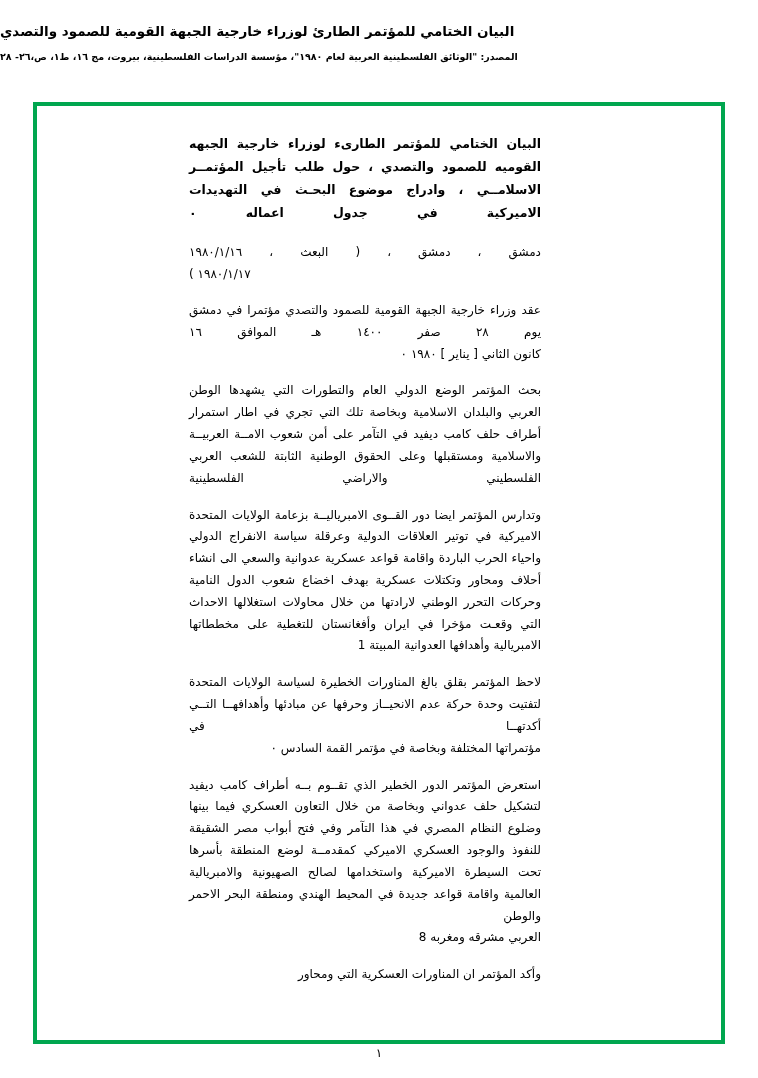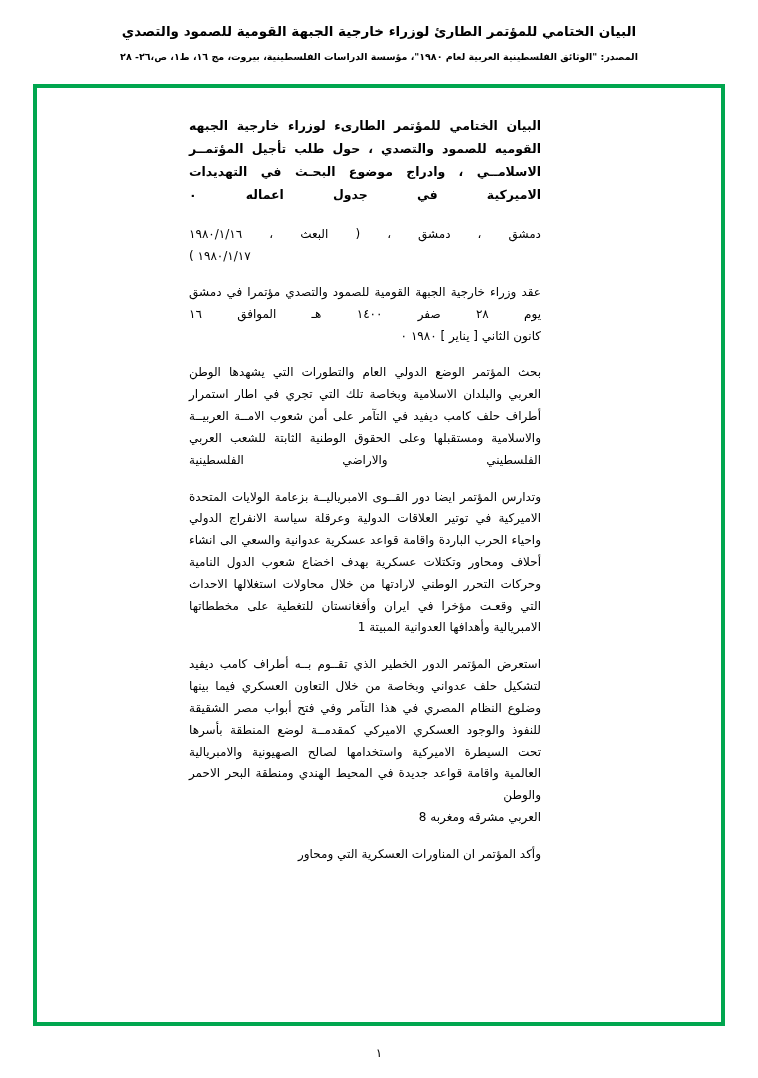--- a/index.html
+++ b/index.html
@@ -15,38 +15,38 @@
     position: relative;
     overflow: hidden;
   }
   .page {
     width: 758px;
     height: 1078px;
     position: relative;
     box-sizing: border-box;
   }
   .doc-header {
-    text-align: center;
+    text-align: left;
     padding-top: 22px;
   }
   .doc-title {
     font-size: 13.5px;
     font-weight: bold;
     letter-spacing: 0px;
     line-height: 1.4;
   }
   .doc-source {
     font-size: 9.5px;
     font-weight: bold;
     margin-top: 9px;
     line-height: 1.4;
   }
   .frame {
     position: absolute;
-    top: 84px;
+    top: 102px;
     left: 33px;
     width: 692px;
     height: 942px;
     border: 4px solid #00a64f;
     box-sizing: border-box;
     background: #ffffff;
   }
   .frame-inner {
     position: absolute;
     top: 0;
@@ -161,20 +161,26 @@
           <span>بزعامة الولايات المتحدة الاميركية في توتير العلاقات</span>
           <span>الدولية وعرقلة سياسة الانفراج الدولي واحياء الحرب</span>
           <span>الباردة واقامة قواعد عسكرية عدوانية والسعي الى</span>
           <span>انشاء أحلاف ومحاور وتكتلات عسكرية بهدف اخضاع</span>
           <span>شعوب الدول النامية وحركات التحرر الوطني لارادتها</span>
           <span>من خلال محاولات استغلالها الاحداث التي وقعـت</span>
           <span>مؤخرا في ايران وأفغانستان للتغطية على مخططاتها</span>
           <span class="lastline">الامبريالية وأهدافها العدوانية المبيتة 1</span>
         </div>
 
+        <div class="para">
+          <span>لاحظ المؤتمر بقلق بالغ المناورات الخطيرة لسياسة</span>
+          <span>الولايات المتحدة لتفتيت وحدة حركة عدم الانحيــاز</span>
+          <span>وحرفها عن مبادئها وأهدافهــا التــي أكدتهــا في</span>
+          <span class="lastline">مؤتمراتها المختلفة وبخاصة في مؤتمر القمة السادس ٠</span>
+        </div>
 
         <div class="para">
           <span>استعرض المؤتمر الدور الخطير الذي تقــوم بــه</span>
           <span>أطراف كامب ديفيد لتشكيل حلف عدواني وبخاصة</span>
           <span>من خلال التعاون العسكري فيما بينها وضلوع النظام</span>
           <span>المصري في هذا التآمر وفي فتح أبواب مصر الشقيقة</span>
           <span>للنفوذ والوجود العسكري الاميركي كمقدمــة لوضع</span>
           <span>المنطقة بأسرها تحت السيطرة الاميركية واستخدامها</span>
           <span>لصالح الصهيونية والامبريالية العالمية واقامة قواعد</span>
           <span>جديدة في المحيط الهندي ومنطقة البحر الاحمر والوطن</span>

